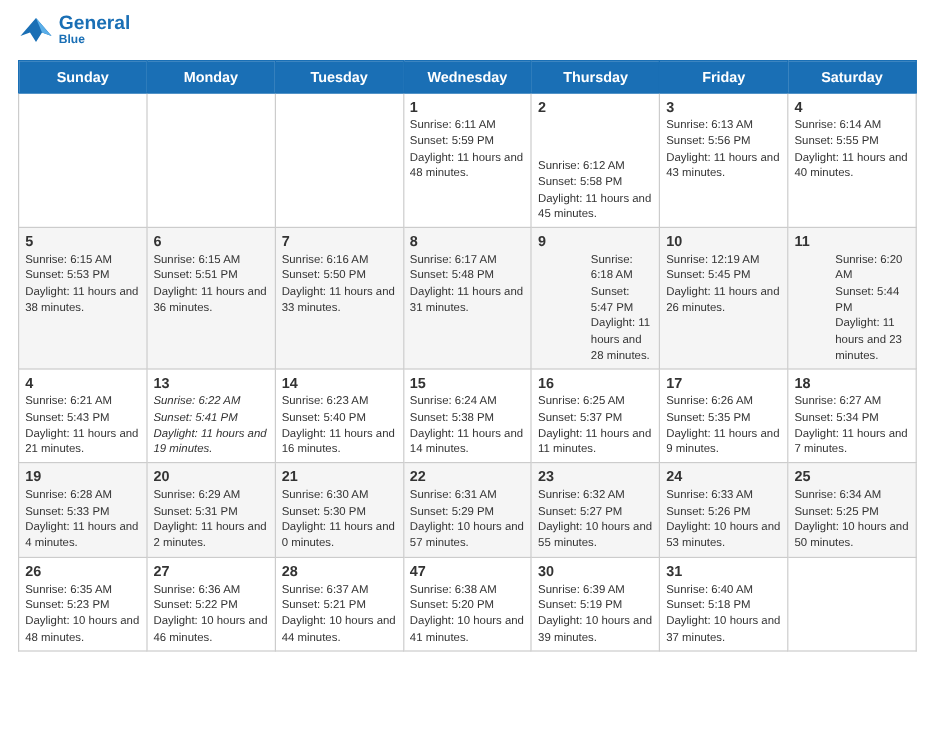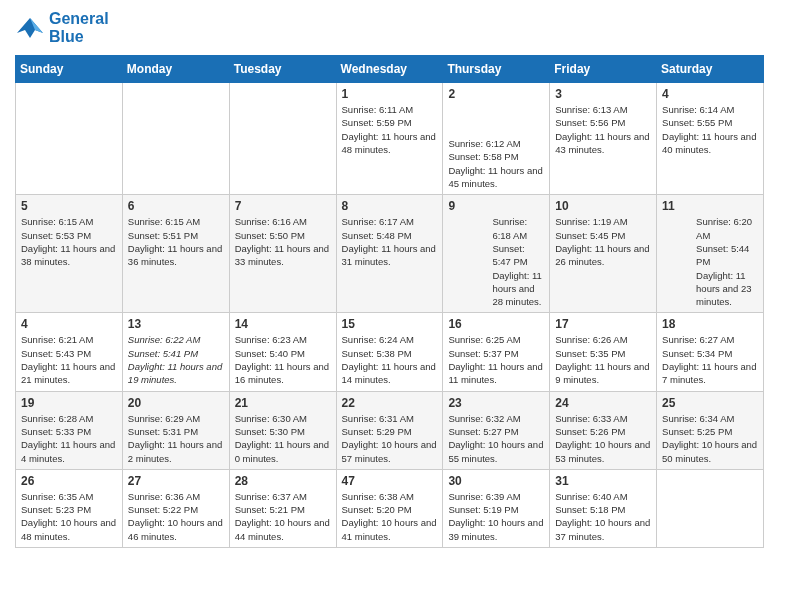--- a/index.html
+++ b/index.html
@@ -44,21 +44,21 @@
       width: 100%;
       border-collapse: collapse;
       border: 1px solid #ccc;
     }
     .calendar th {
       background-color: #1a6fb5;
       color: #fff;
       font-size: 12px;
       font-weight: bold;
       padding: 6px 4px;
-      text-align: left;
+      text-align: center;
       border: 1px solid #1a6fb5;
     }
     .calendar td {
       width: calc(100% / 7);
       vertical-align: top;
       padding: 4px 5px;
       border: 1px solid #ccc;
       font-size: 10px;
       color: #333;
       min-height: 80px;
@@ -92,21 +92,21 @@
   <div class="header">
     <div class="logo">
       <svg class="logo-bird" viewBox="0 0 30 30" xmlns="http://www.w3.org/2000/svg">
         <polygon points="15,5 28,20 20,17 15,25 10,17 2,20" fill="#1a6fb5"></polygon>
         <polygon points="15,5 28,20 20,17" fill="#5aaee8"></polygon>
       </svg>
       <div>
         <div style="font-size:16px;font-weight:bold;color:#333;line-height:1.1;">
           <span style="color:#1a6fb5;">General</span>
         </div>
-        <div style="font-size:16px;font-weight:bold;color:#1a6fb5;line-height:1.1;">Blue</div>
+        <div style="font-size:10px;font-weight:bold;color:#1a6fb5;line-height:1.1;">Blue</div>
       </div>
     </div>
     <div class="title-block">
       <div class="month-title"></div>
       <div class="subtitle"></div>
     </div>
   </div>
 
   <table class="calendar">
     <thead>
@@ -176,21 +176,21 @@
 Daylight: 11 hours and 31 minutes.</div>
           </td>
           <td>
             <span class="day-num">9</span>
             <div class="day-info" style="white-space: pre-line; margin-left: 44px;">Sunrise: 6:18 AM
 Sunset: 5:47 PM
 Daylight: 11 hours and 28 minutes.</div>
           </td>
           <td>
             <span class="day-num">10</span>
-            <div class="day-info" style="white-space: pre-line;">Sunrise: 1:19 AM
+            <div class="day-info" style="white-space: pre-line;">Sunrise: 12:19 AM
 Sunset: 5:45 PM
 Daylight: 11 hours and 26 minutes.</div>
           </td>
           <td>
             <span class="day-num">11</span>
             <div class="day-info" style="white-space: pre-line; margin-left: 34px;">Sunrise: 6:20 AM
 Sunset: 5:44 PM
 Daylight: 11 hours and 23 minutes.</div>
           </td>
         </tr>

